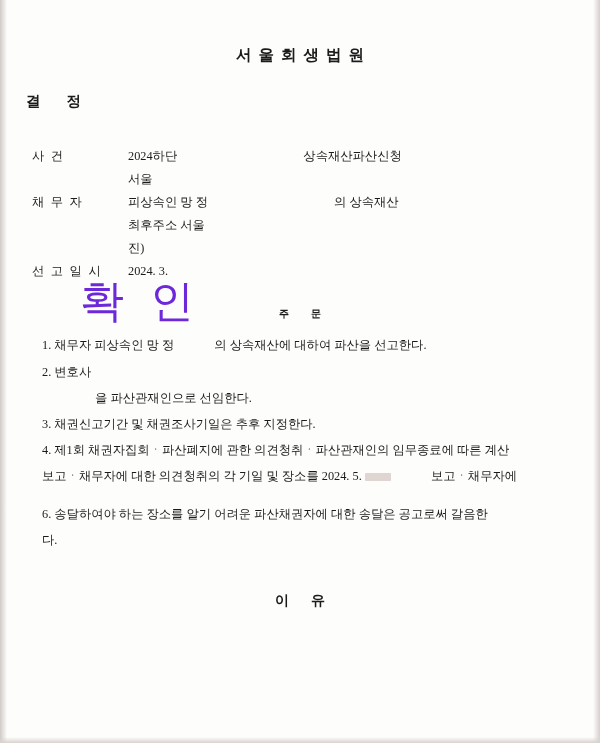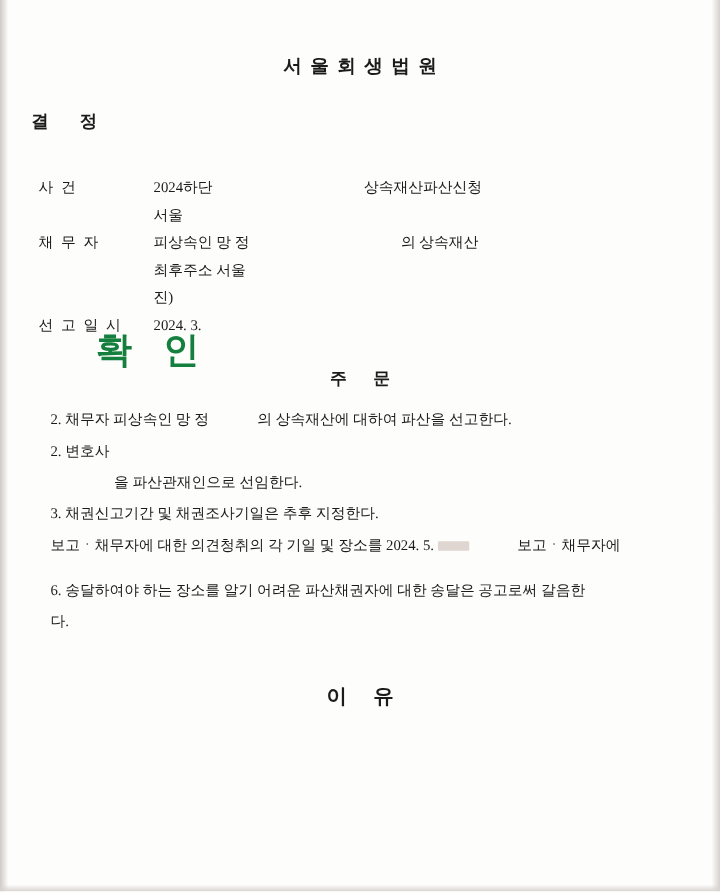--- a/index.html
+++ b/index.html
@@ -19,24 +19,24 @@
     overflow: hidden;
     box-sizing: border-box;
   }
   
   .watermark {
     position: absolute;
     left: 80px;
     top: 272px;
     width: 440px;
     height: 60px;
-    color: #15803d;
-    font-size: 30px;
+    color: #6d28d9;
+    font-size: 44px;
     letter-spacing: 26px;
-    font-weight: bold;
+    font-weight: normal;
     white-space: nowrap;
     pointer-events: none;
     z-index: 0;
   }
   .content {
     position: relative;
     z-index: 1;
     padding: 0;
   }
   .court-title {
@@ -90,21 +90,21 @@
   .inline-gap-sm {
     display: inline-block;
     width: 34px;
   }
   .inline-gap-xs {
     display: inline-block;
     width: 22px;
   }
   .section-head {
     text-align: center;
-    font-size: 14px;
+    font-size: 10px;
     font-weight: bold;
     letter-spacing: 22px;
     text-indent: 22px;
     margin-top: 26px;
     margin-bottom: 14px;
   }
   .clause-list {
     padding-left: 42px;
     padding-right: 42px;
     font-size: 12.3px;
@@ -129,21 +129,21 @@
     color: #d9cfc9;
     border-radius: 1px;
     height: 8px;
     vertical-align: middle;
     opacity: .85;
   }
   .redact.w1 { width: 26px; }
   .spacer-sm { height: 12px; }
   .reason-head {
     text-align: center;
-    font-size: 17px;
+    font-size: 14px;
     font-weight: bold;
     letter-spacing: 22px;
     text-indent: 22px;
     margin-top: 40px;
   }
   .edge-shadow-left {
     position: absolute;
     left: 0; top: 0; bottom: 0;
     width: 7px;
     background: linear-gradient(to right, #cfcac6, rgba(255,255,255,0));
@@ -209,35 +209,36 @@
         <div class="meta-value">2024. 3.</div>
       </div>
 
     </div>
 
     <div class="section-head">주문</div>
 
     <div class="clause-list">
 
       <div class="clause">
-        <span>2. 채무자 피상속인 망 정</span>
+        <span>1. 채무자 피상속인 망 정</span>
         <span class="inline-gap-sm"></span>
         <span>의 상속재산에 대하여 파산을 선고한다.</span>
       </div>
 
       <div class="clause">
         <span>2. 변호사</span>
       </div>
       <div class="clause-indent">
         <span class="inline-gap-xs"></span>
         <span>을 파산관재인으로 선임한다.</span>
       </div>
 
       <div class="clause">3. 채권신고기간 및 채권조사기일은 추후 지정한다.</div>
 
+      <div class="clause-wrap">4. 제1회 채권자집회ㆍ파산폐지에 관한 의견청취ㆍ파산관재인의 임무종료에 따른 계산</div>
       <div class="clause-wrap">
         <span>보고ㆍ채무자에 대한 의견청취의 각 기일 및 장소를 2024. 5.</span>
         <span class="redact w1"></span>
         <span class="inline-gap-sm"></span>
         <span>보고ㆍ채무자에</span>
       </div>
 
       <div class="spacer-sm"></div>
 
 

